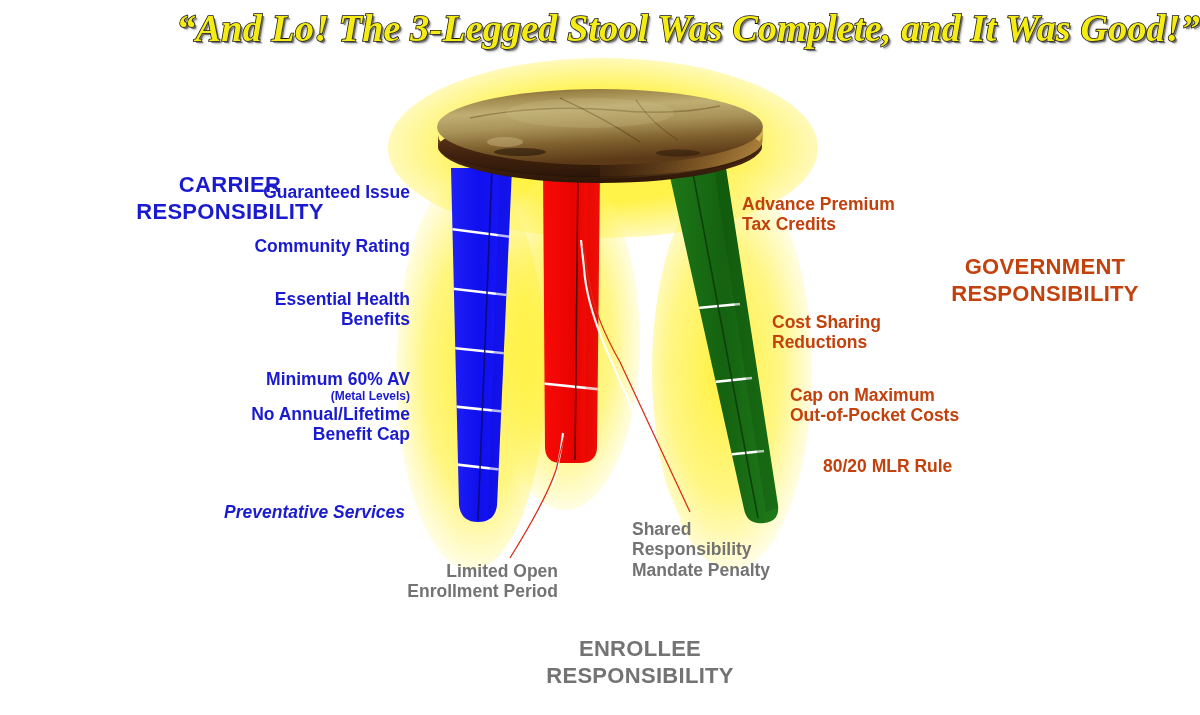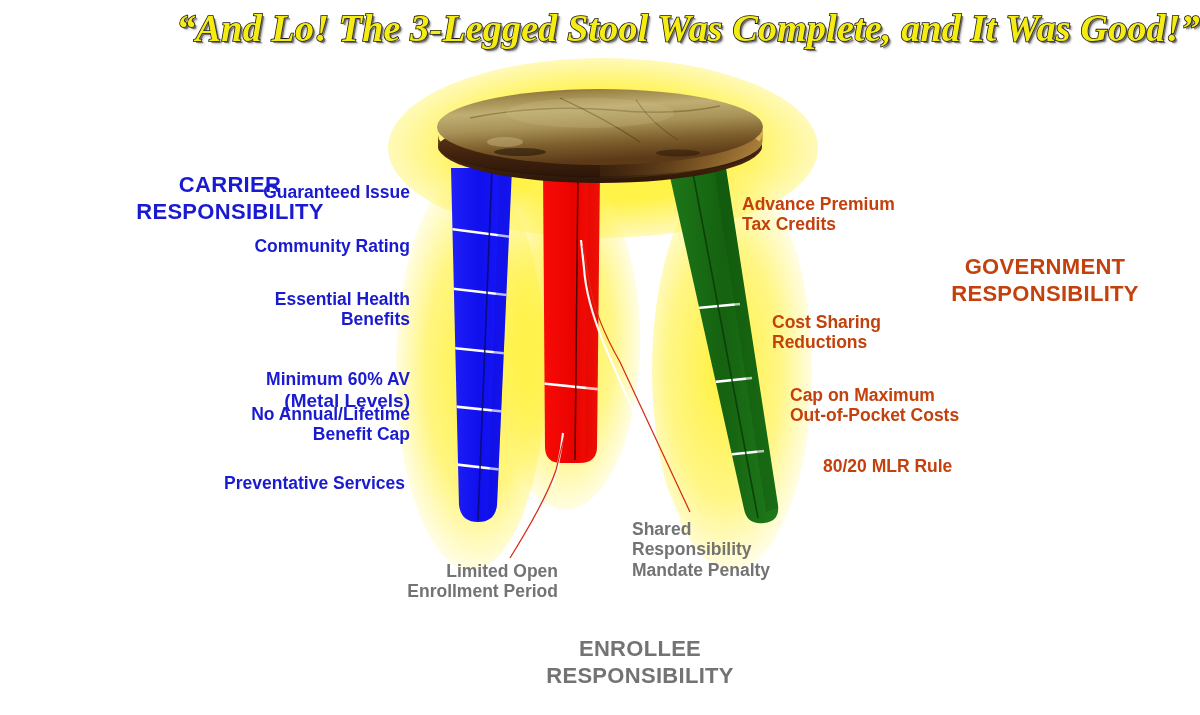--- a/index.html
+++ b/index.html
@@ -103,21 +103,21 @@
 
   .head {
     font-size: 22px;
     letter-spacing: 0.3px;
     line-height: 1.22;
   }
   .item {
     font-size: 17.5px;
   }
   .sub {
-    font-size: 19px;
+    font-size: 12px;
     display: block;
   }
   .ralign { text-align: right; }
   .lalign { text-align: left; }
   .calign { text-align: center; }
 </style>
 </head>
 <body>
 
 <div id="stage">
@@ -252,21 +252,21 @@
 Benefits</div>
 
   <div class="label item blue ralign" style="left:185px; top:349px; width:225px;">
     <span>Minimum 60% AV</span>
     <span class="sub">(Metal Levels)</span>
   </div>
 
   <div class="label item blue ralign" style="left:175px; top:404px; width:235px;">No Annual/Lifetime
 Benefit Cap</div>
 
-  <div class="label item blue ralign" style="left:155px; top:453px; width:250px;">
+  <div class="label item blue ralign" style="left:155px; top:482px; width:250px;font-style:italic;">
     <span>Preventative Services</span>
   </div>
 
   <div class="label head green calign" style="left:905px; top:254px; width:280px;">GOVERNMENT
 RESPONSIBILITY</div>
 
   <div class="label item green lalign" style="left:742px; top:194px; width:250px;">Advance Premium
 Tax Credits</div>
 
   <div class="label item green lalign" style="left:772px; top:312px; width:250px;">Cost Sharing

